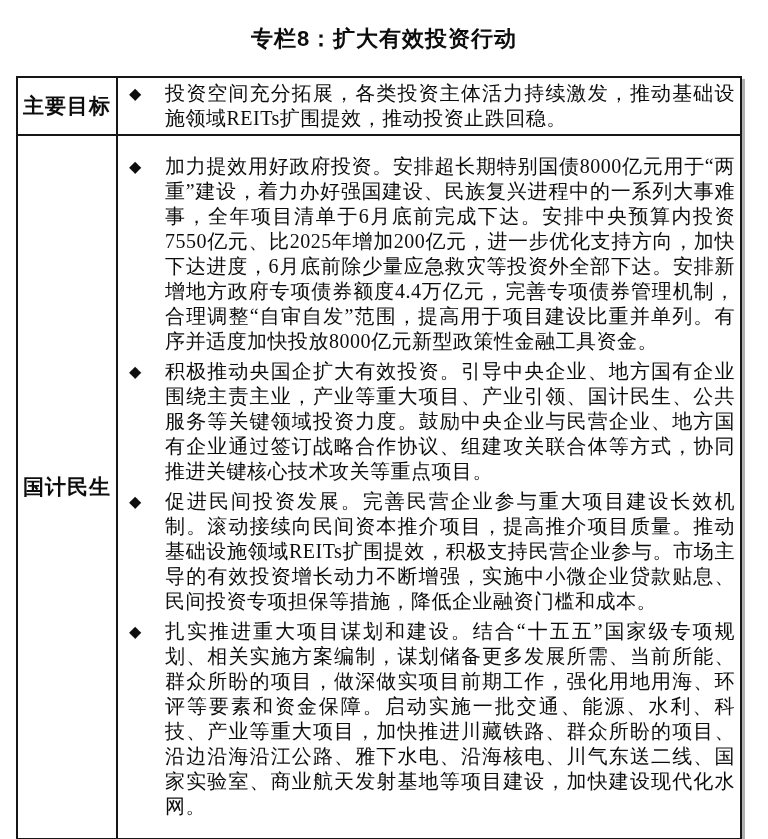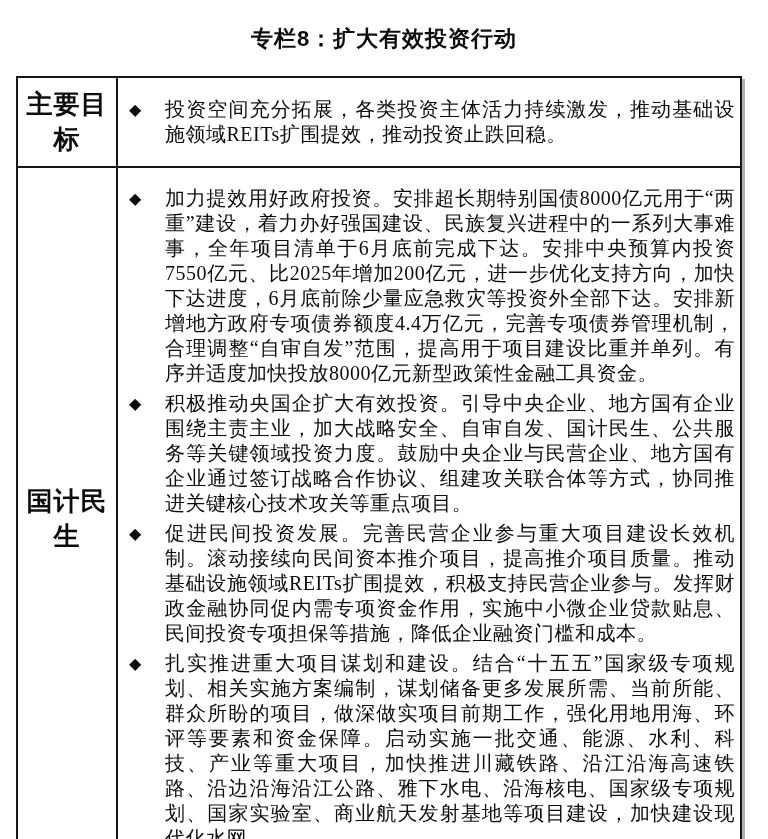--- a/index.html
+++ b/index.html
@@ -40,24 +40,24 @@
   }
   table.box-table td {
     border: 2px solid #161616;
     vertical-align: middle;
   }
   td.label-cell {
     width: 94px;
     text-align: center;
     font-family: "Liberation Sans", "DejaVu Sans", sans-serif;
     font-weight: 700;
-    font-size: 26px;
+    font-size: 21px;
     letter-spacing: 1px;
     color: #0d0d0d;
-    padding: 9px 2px;
+    padding: 2px 2px;
   }
   td.content-cell {
     vertical-align: top;
     padding: 3px 5px 3px 0;
   }
   tr.row-measures td.content-cell {
     padding-top: 18px;
     padding-bottom: 19px;
   }
   ul.bullet-list {
@@ -111,29 +111,29 @@
       <tr class="row-measures">
         <td class="label-cell">国计民生</td>
         <td class="content-cell">
           <ul class="bullet-list">
             <li>
               <span class="bullet-marker">◆</span>
               <span>加力提效用好政府投资。安排超长期特别国债8000亿元用于“两重”建设，着力办好强国建设、民族复兴进程中的一系列大事难事，全年项目清单于6月底前完成下达。安排中央预算内投资7550亿元、比2025年增加200亿元，进一步优化支持方向，加快下达进度，6月底前除少量应急救灾等投资外全部下达。安排新增地方政府专项债券额度4.4万亿元，完善专项债券管理机制，合理调整“自审自发”范围，提高用于项目建设比重并单列。有序并适度加快投放8000亿元新型政策性金融工具资金。</span>
             </li>
             <li>
               <span class="bullet-marker">◆</span>
-              <span>积极推动央国企扩大有效投资。引导中央企业、地方国有企业围绕主责主业，加大战略安全、自审自发、国计民生、公共服务等关键领域投资力度。鼓励中央企业与民营企业、地方国有企业通过签订战略合作协议、组建攻关联合体等方式，协同推进关键核心技术攻关等重点项目。</span>
+              <span>积极推动央国企扩大有效投资。引导中央企业、地方国有企业围绕主责主业，产业等重大项目、产业引领、国计民生、公共服务等关键领域投资力度。鼓励中央企业与民营企业、地方国有企业通过签订战略合作协议、组建攻关联合体等方式，协同推进关键核心技术攻关等重点项目。</span>
             </li>
             <li>
               <span class="bullet-marker">◆</span>
-              <span>促进民间投资发展。完善民营企业参与重大项目建设长效机制。滚动接续向民间资本推介项目，提高推介项目质量。推动基础设施领域REITs扩围提效，积极支持民营企业参与。发挥财政金融协同促内需专项资金作用，实施中小微企业贷款贴息、民间投资专项担保等措施，降低企业融资门槛和成本。</span>
+              <span>促进民间投资发展。完善民营企业参与重大项目建设长效机制。滚动接续向民间资本推介项目，提高推介项目质量。推动基础设施领域REITs扩围提效，积极支持民营企业参与。市场主导的有效投资增长动力不断增强，实施中小微企业贷款贴息、民间投资专项担保等措施，降低企业融资门槛和成本。</span>
             </li>
             <li>
               <span class="bullet-marker">◆</span>
-              <span>扎实推进重大项目谋划和建设。结合“十五五”国家级专项规划、相关实施方案编制，谋划储备更多发展所需、当前所能、群众所盼的项目，做深做实项目前期工作，强化用地用海、环评等要素和资金保障。启动实施一批交通、能源、水利、科技、产业等重大项目，加快推进川藏铁路、沿江沿海高速铁路、沿边沿海沿江公路、雅下水电、沿海核电、国家级专项规划、国家实验室、商业航天发射基地等项目建设，加快建设现代化水网。</span>
+              <span>扎实推进重大项目谋划和建设。结合“十五五”国家级专项规划、相关实施方案编制，谋划储备更多发展所需、当前所能、群众所盼的项目，做深做实项目前期工作，强化用地用海、环评等要素和资金保障。启动实施一批交通、能源、水利、科技、产业等重大项目，加快推进川藏铁路、群众所盼的项目、沿边沿海沿江公路、雅下水电、沿海核电、川气东送二线、国家实验室、商业航天发射基地等项目建设，加快建设现代化水网。</span>
             </li>
           </ul>
         </td>
       </tr>
     </tbody>
   </table>
 
 </div>
 
 </body></html>

